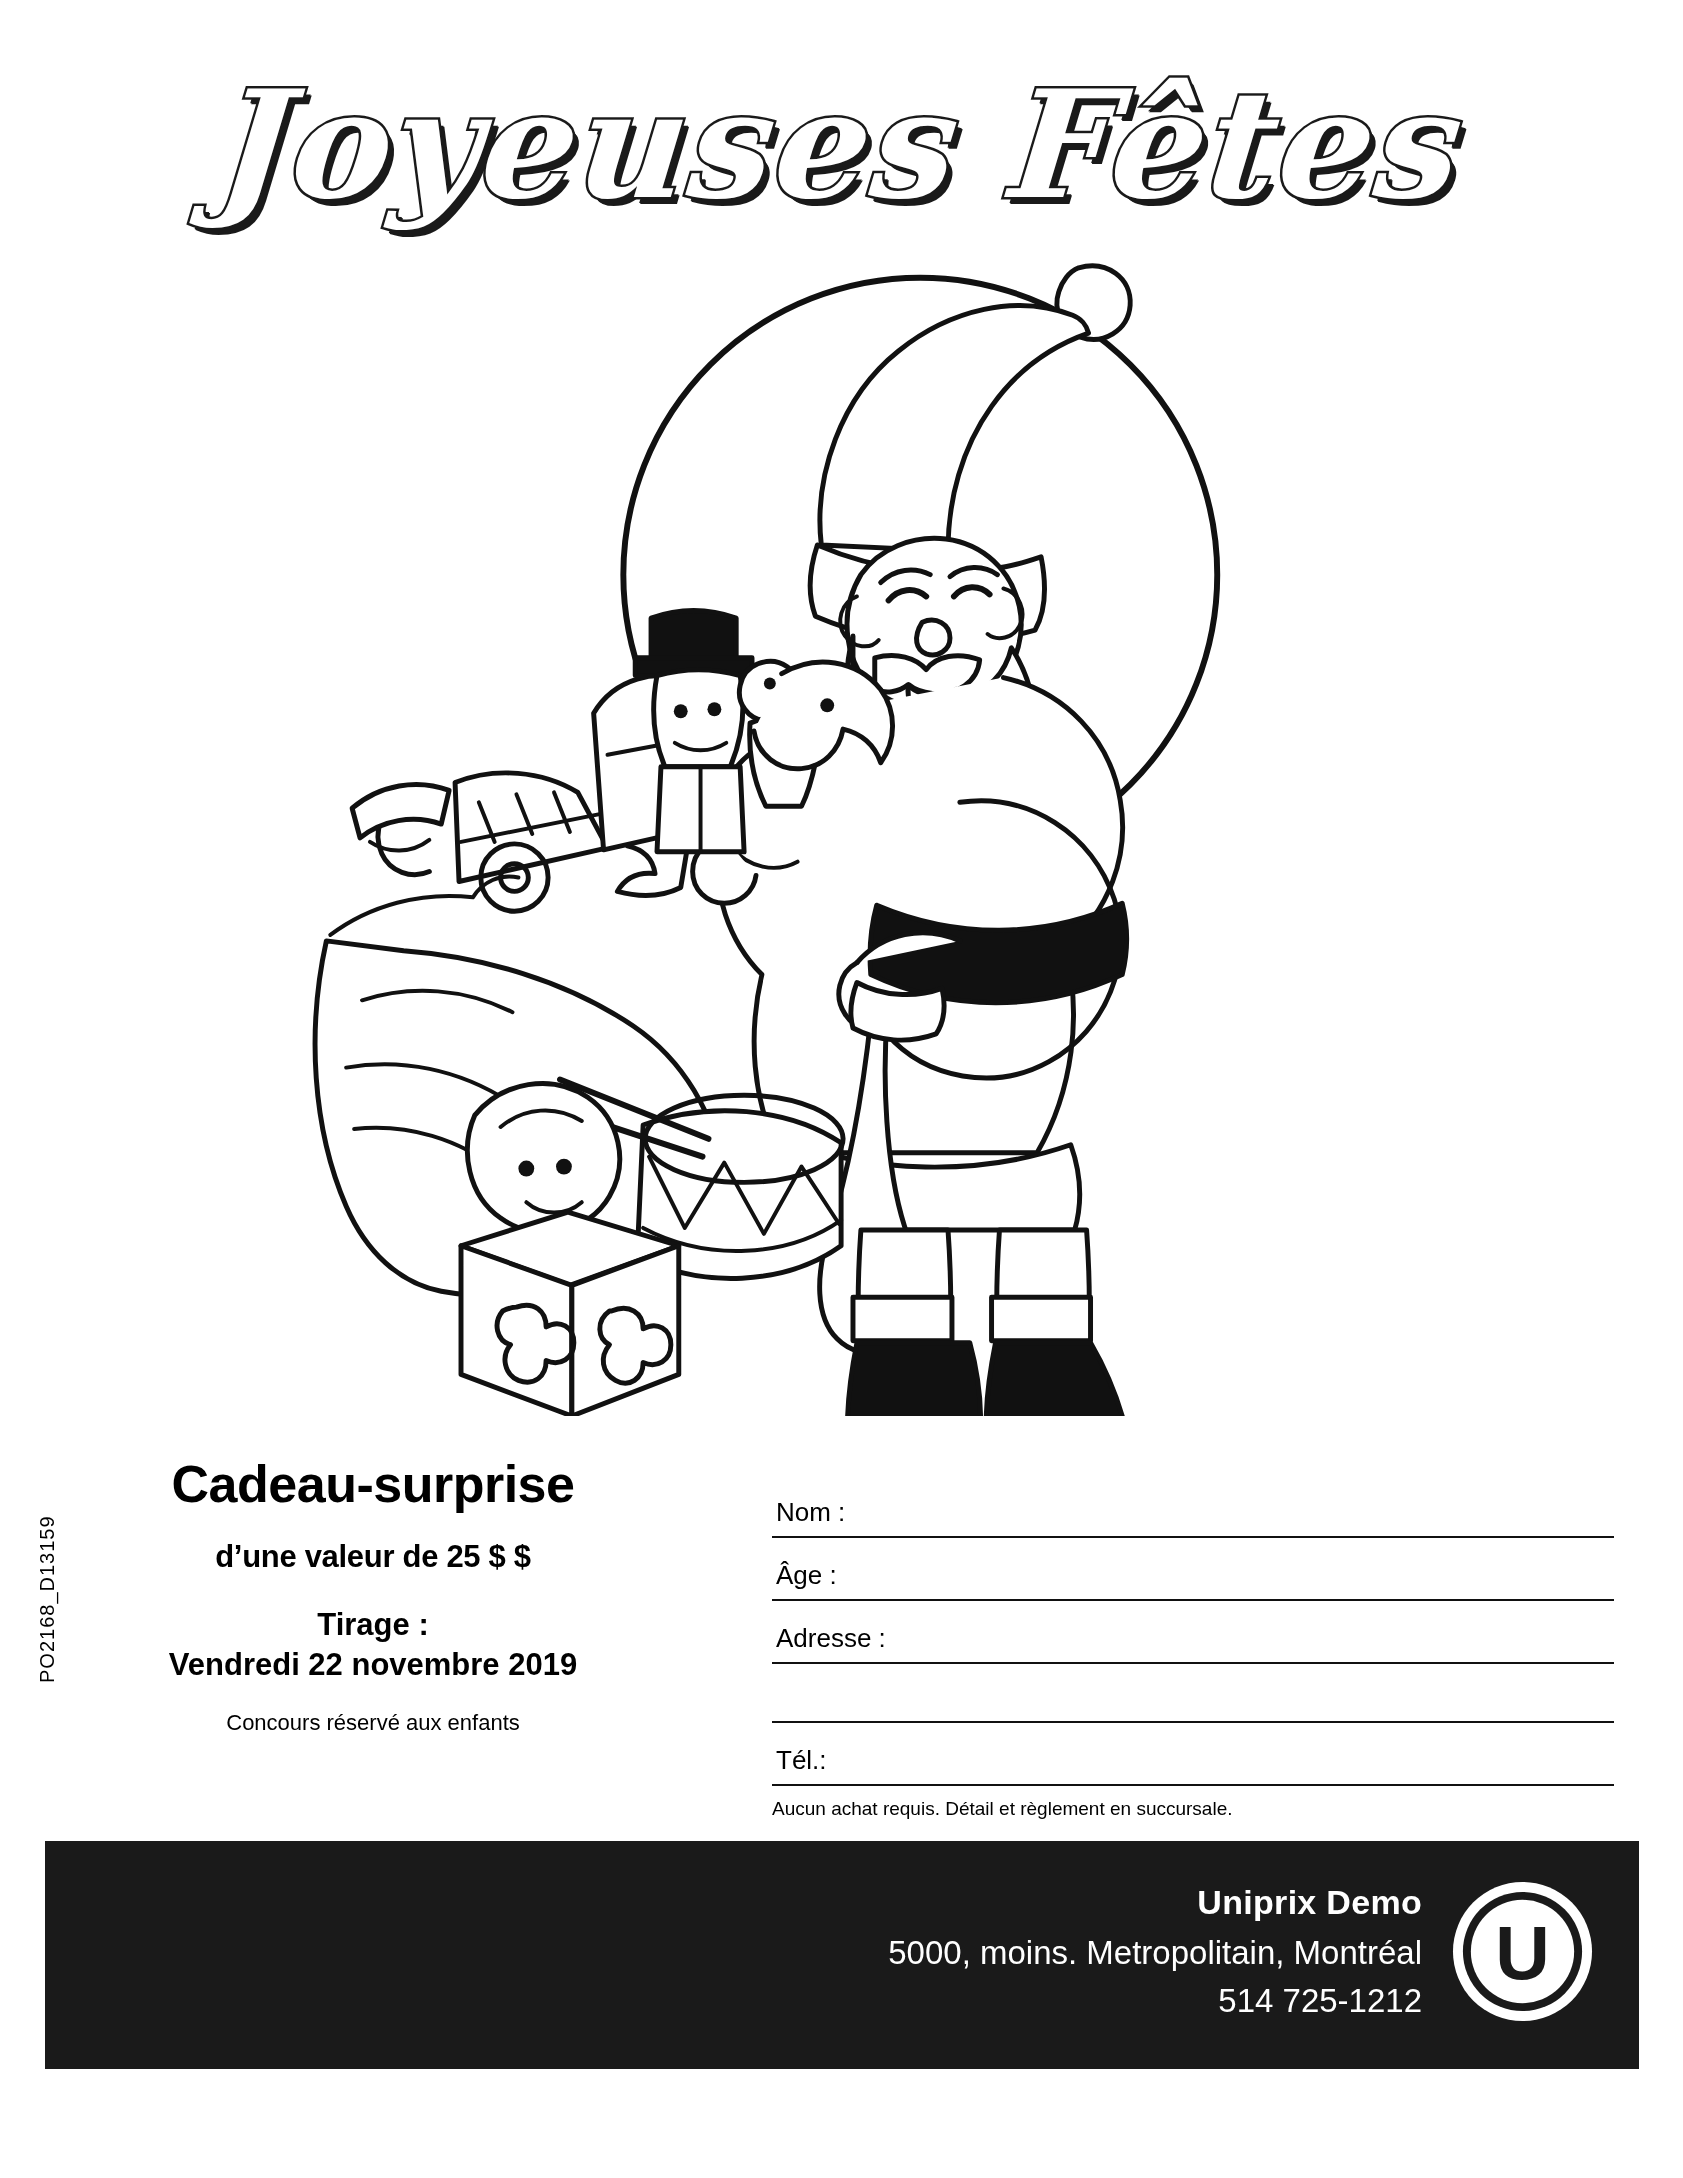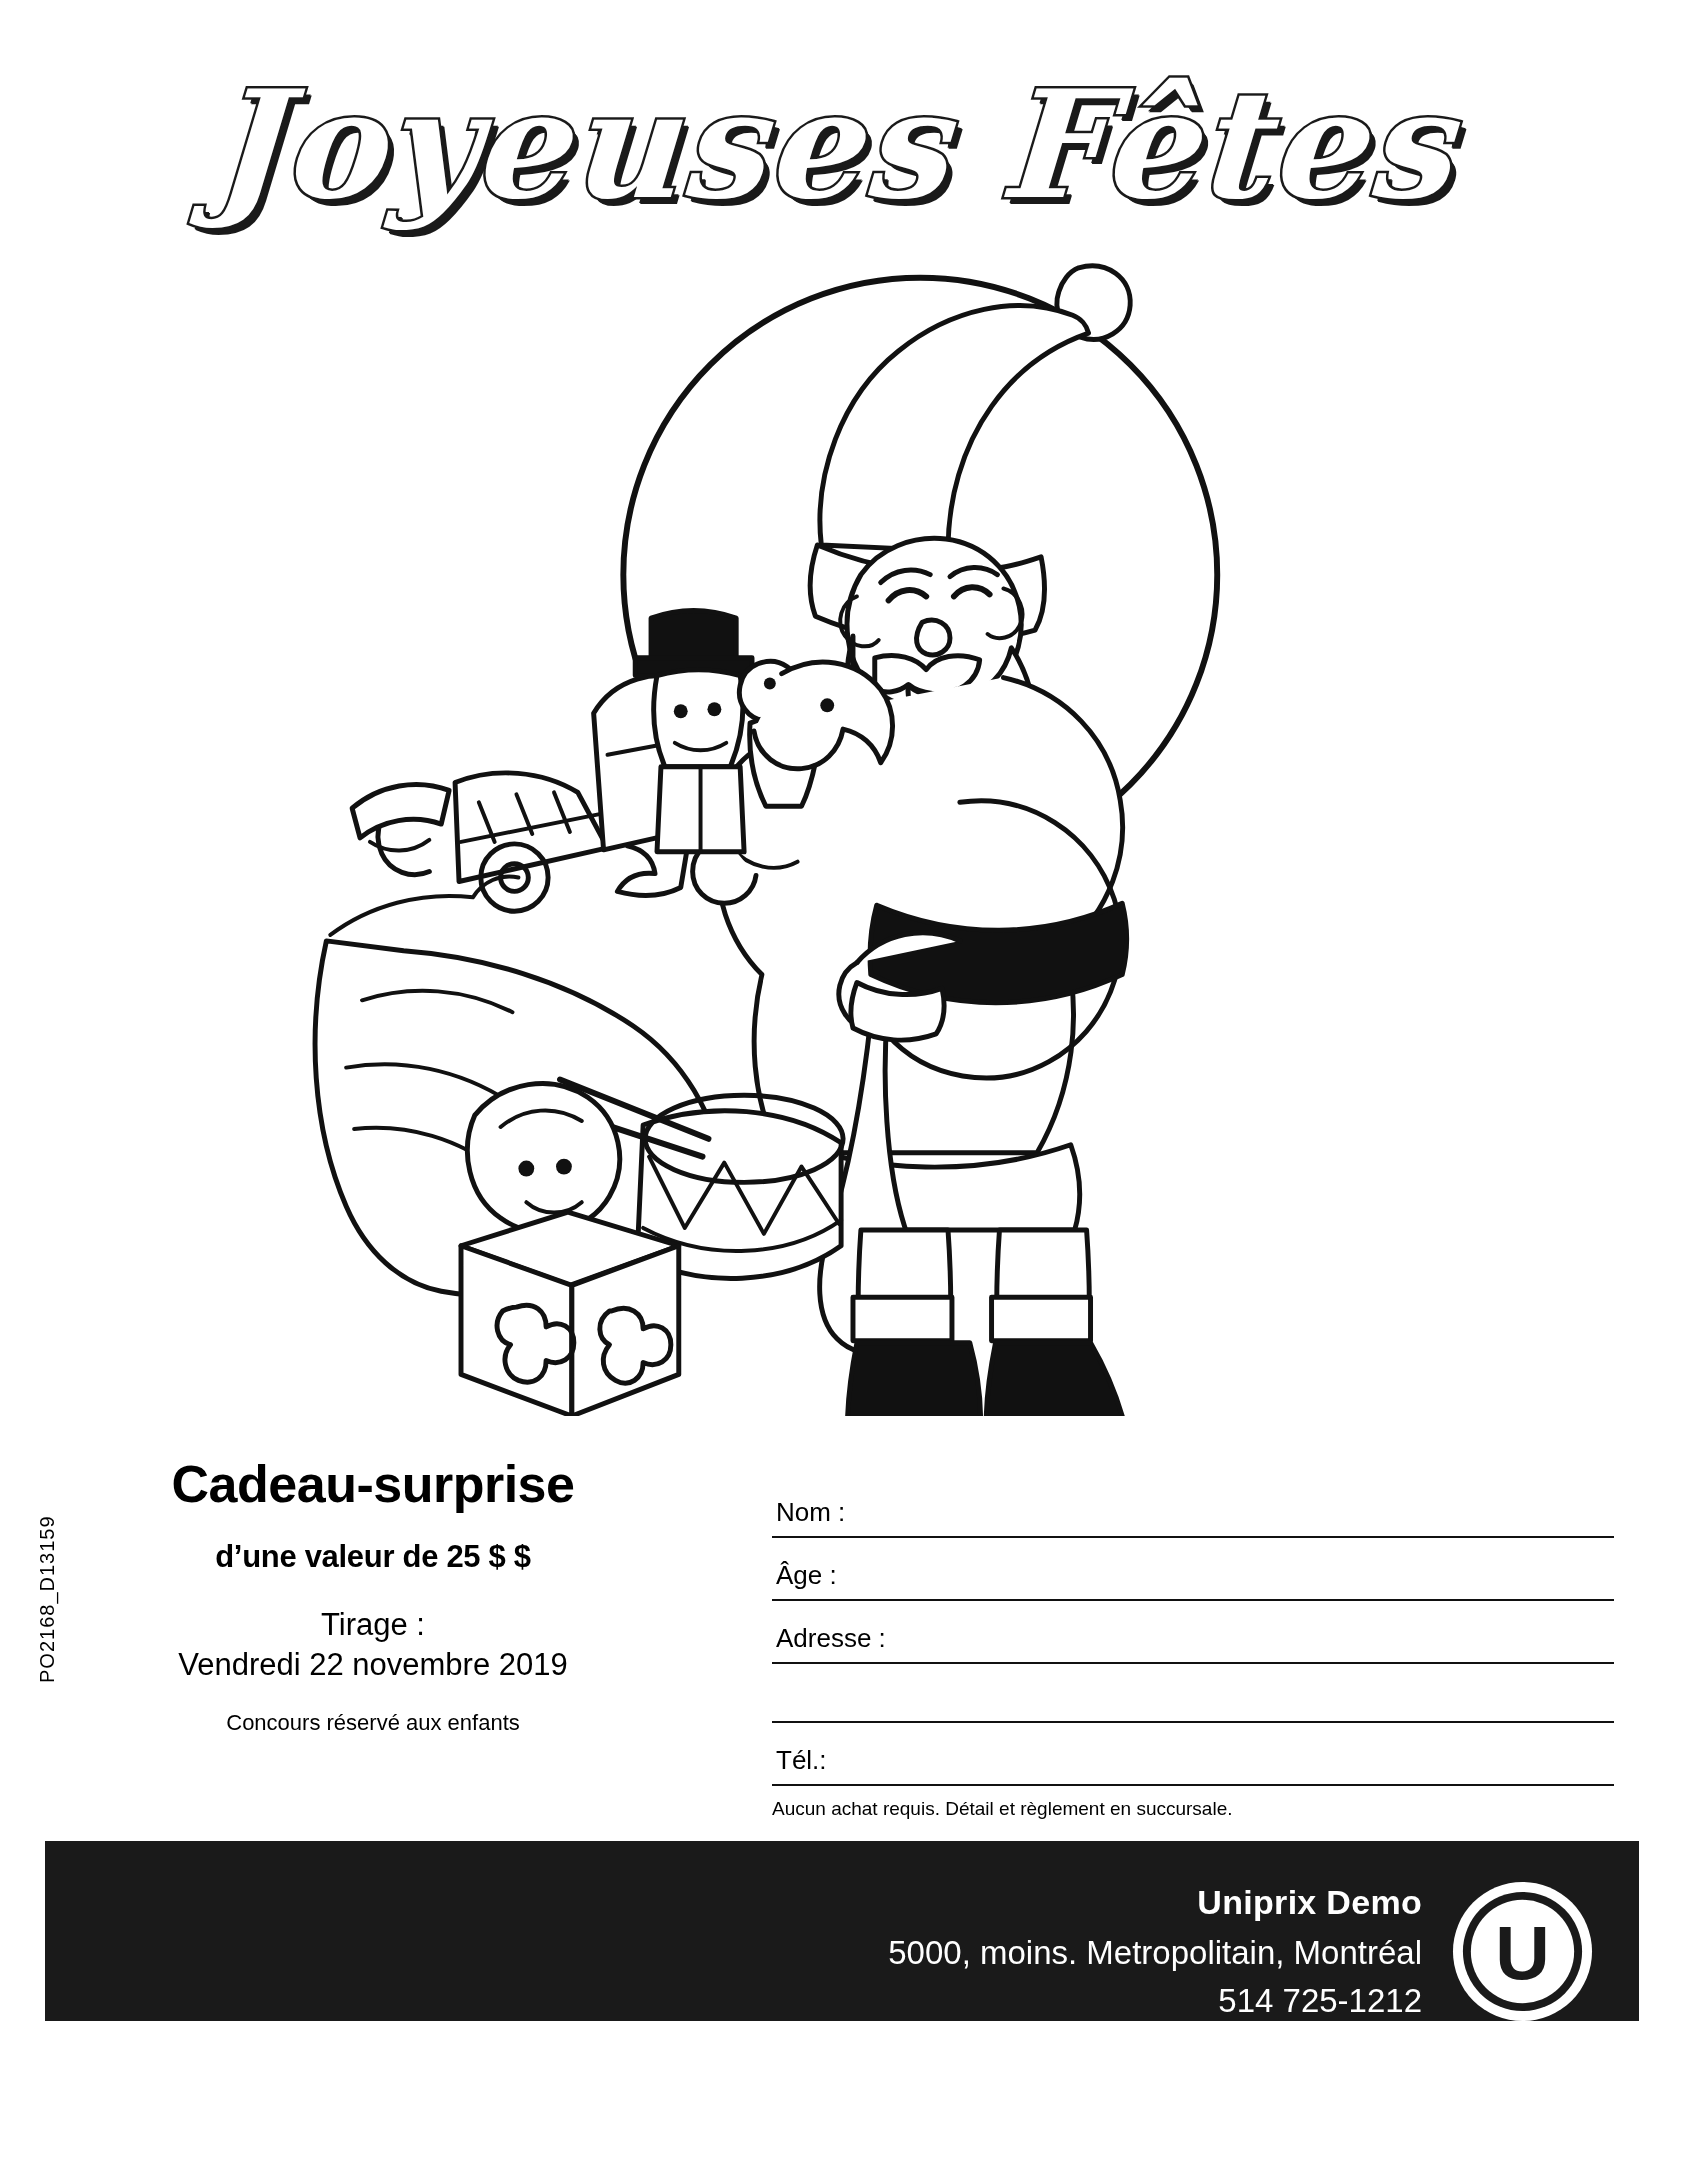--- a/index.html
+++ b/index.html
@@ -71,21 +71,21 @@
   }
   .subhead {
     font-family: "Liberation Sans", sans-serif;
     font-weight: 700;
     font-size: 31px;
     margin-top: 26px;
     letter-spacing: -0.3px;
   }
   .draw-label {
     font-family: "Liberation Sans", sans-serif;
-    font-weight: 400;
+    font-weight: 700;
     font-size: 31px;
     margin-top: 30px;
     line-height: 1.28;
   }
   .fineprint {
     font-family: "Liberation Sans", sans-serif;
     font-weight: 400;
     font-size: 22px;
     margin-top: 24px;
     line-height: 1.3;
@@ -130,21 +130,21 @@
     font-family: "Liberation Sans", sans-serif;
     font-size: 19px;
   }
 
   
   .footer {
     position: absolute;
     left: 45px;
     top: 1841px;
     width: 1594px;
-    height: 180px;
+    height: 228px;
     background: #1a1a1a;
     color: #ffffff;
   }
   .footer-inner {
     position: absolute;
     right: 42px;
     top: 36px;
     display: flex;
     align-items: center;
     gap: 26px;

